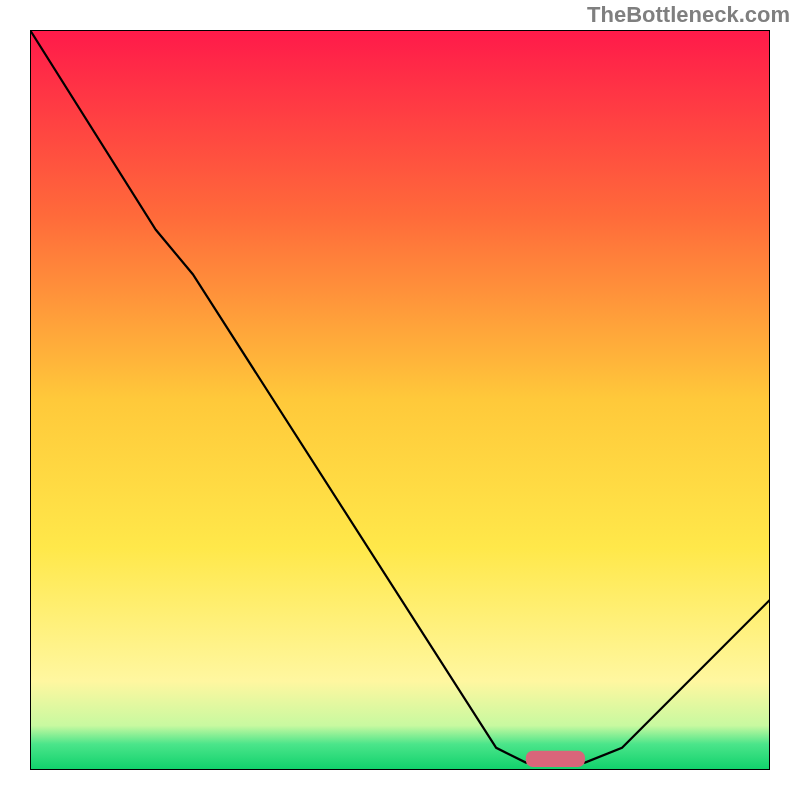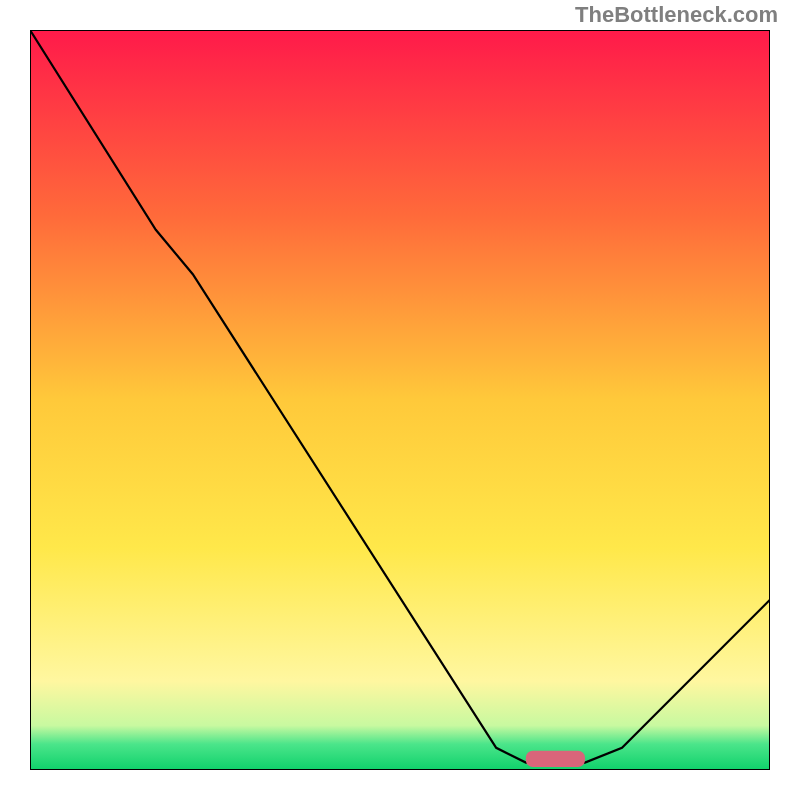--- a/index.html
+++ b/index.html
@@ -2,21 +2,21 @@
 <html><head>
 <meta charset="utf-8">
 <style>
   * { margin: 0; padding: 0; box-sizing: border-box; }
   html, body { width: 800px; height: 800px; overflow: hidden; }
   body { background: #ffffff; position: relative; font-family: Arial, sans-serif; }
 
   .watermark {
     position: absolute;
     top: 2px;
-    right: 22px;
+    right: 10px;
     font-size: 22px;
     font-weight: bold;
     color: #7f7f7f;
     z-index: 10;
     margin-left: 42px;
   }
 
   .plot-area {
     position: absolute;
     left: 30px;

